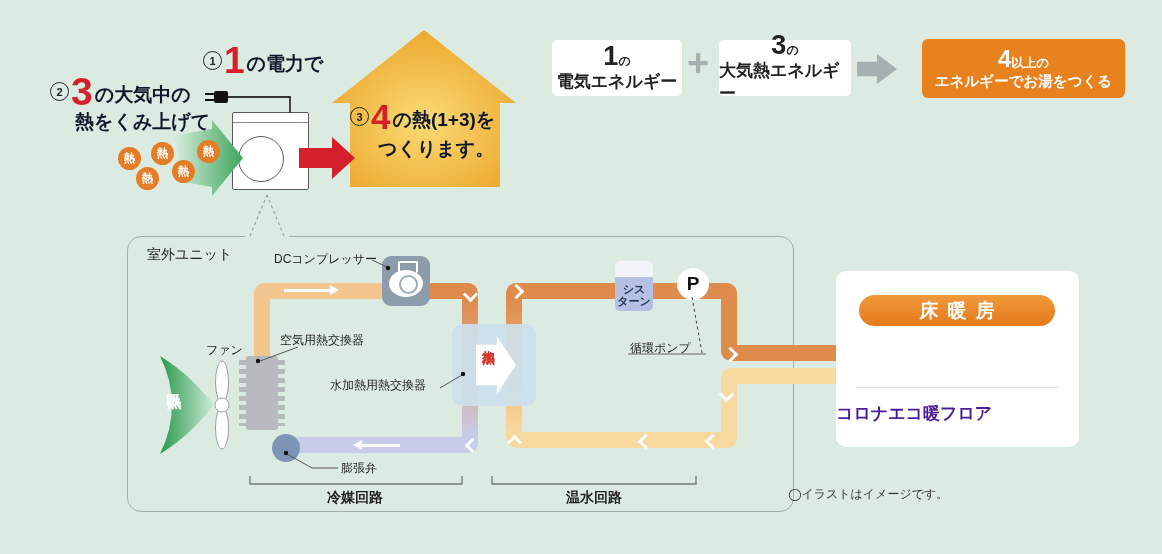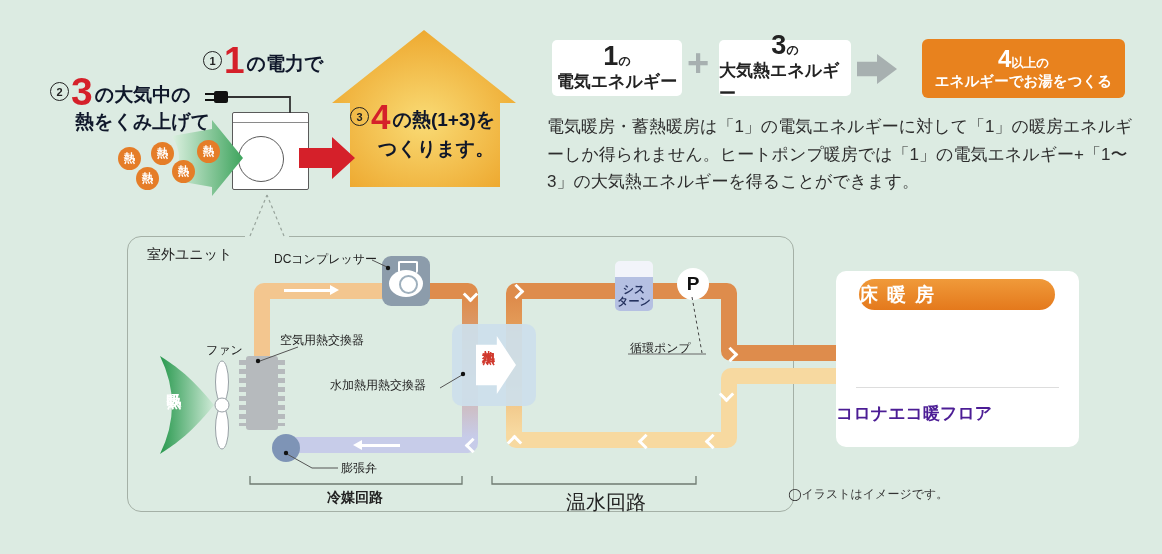--- a/index.html
+++ b/index.html
@@ -72,22 +72,22 @@
        display:flex;flex-direction:column;align-items:center;justify-content:flex-end;padding-bottom:4px;box-sizing:border-box;">
     <span style="font-size:11px;font-weight:700;color:#25325f;line-height:12px;">シス</span>
     <span style="font-size:11px;font-weight:700;color:#25325f;line-height:12px;">ターン</span>
   </div>
 
   <div class="device" style="left:677px;top:268px;width:32px;height:32px;background:#fff;border-radius:50%;display:flex;align-items:center;justify-content:center;">
     <span style="font-size:19px;font-weight:700;color:#111;">P</span>
   </div>
 
   <div class="device" style="left:836px;top:271px;width:243px;height:176px;background:#fff;border-radius:10px;">
-    <div style="position:absolute;left:23px;top:8px;width:196px;height:31px;background:linear-gradient(180deg,#f09a3a,#e4791c);border-radius:16px;
-         display:flex;align-items:center;">
+    <div style="position:absolute;left:23px;top:24px;width:196px;height:31px;background:linear-gradient(180deg,#f09a3a,#e4791c);border-radius:16px;
+         display:flex;align-items:center;justify-content:center;">
       <span style="color:#fff;font-size:19px;font-weight:700;letter-spacing:9px;margin-right:-9px;">床暖房</span>
     </div>
     <div style="position:absolute;left:20px;top:116px;width:203px;height:1px;background:#ddd;"></div>
     <div style="position:absolute;left:0;top:131px;width:100%;text-align:left;font-size:17px;font-weight:700;color:#4c1d95;">コロナエコ暖フロア</div>
   </div>
 
   <svg class="abs" style="left:0;top:0;" width="1162" height="554" viewBox="0 0 1162 554">
     <defs>
       <radialGradient id="houseG" cx="50%" cy="58%" r="68%">
         <stop offset="0%" stop-color="#f9db75"></stop>
@@ -234,31 +234,30 @@
   </div>
   <div class="abs" style="left:857px;top:54px;width:40px;height:30px;background:#a7b0b0;clip-path:polygon(0 26%,50% 26%,50% 0,100% 50%,50% 100%,50% 74%,0 74%);"></div>
   <div class="abs" style="left:922px;top:39px;width:203px;height:59px;background:#e8821e;border-radius:6px;display:flex;flex-direction:column;align-items:center;justify-content:center;color:#fff;">
     <div class="flex" style="align-items:baseline;">
       <span style="font-size:24px;font-weight:700;line-height:1;">4</span>
       <span style="font-size:12.5px;font-weight:700;">以上の</span>
     </div>
     <div style="font-size:14.5px;font-weight:700;">エネルギーでお湯をつくる</div>
   </div>
 
-  <div class="abs" style="left:547px;top:113px;width:588px;font-size:17px;line-height:1.63;color:#2d2d2d;font-weight:500;">電気暖房・蓄熱暖房は「1」の電気エネルギーに対して「1」の暖房エネルギーしか得られません。ヒートポンプ暖房では「1」の電気エネルギー+「1〜3」の大気熱エネルギーを得ることができます。</div>
 
   <div class="lbl" style="left:147px;top:246px;font-size:14px;font-weight:500;">室外ユニット</div>
   <div class="lbl" style="left:274px;top:251px;">DCコンプレッサー</div>
   <div class="lbl" style="left:206px;top:342px;">ファン</div>
   <div class="lbl" style="left:280px;top:332px;">空気用熱交換器</div>
   <div class="lbl" style="left:330px;top:377px;">水加熱用熱交換器</div>
   <div class="lbl" style="left:341px;top:460px;">膨張弁</div>
   <div class="lbl" style="left:630px;top:340px;">循環ポンプ</div>
   <div class="lbl" style="left:327px;top:489px;font-size:14px;font-weight:700;">冷媒回路</div>
-  <div class="lbl" style="left:566px;top:489px;font-size:20px;font-weight:400;">温水回路</div>
+  <div class="lbl" style="left:566px;top:489px;font-size:14px;font-weight:700;">温水回路</div>
 
   <div class="abs vtext" style="left:164px;top:381px;font-size:15px;font-weight:700;color:#fff;">吸熱</div>
 
   <div class="abs" style="left:476px;top:336px;width:40px;height:58px;background:#fff;clip-path:polygon(0 15%,52% 15%,52% 0,100% 50%,52% 100%,52% 85%,0 85%);"></div>
   <div class="abs vtext" style="left:479px;top:340px;font-size:13px;font-weight:700;color:#d0392e;letter-spacing:0;">水加熱</div>
 
   <div class="abs" style="left:788px;top:486px;font-size:12px;color:#333;">◯イラストはイメージです。</div>
 
 </div>
 

